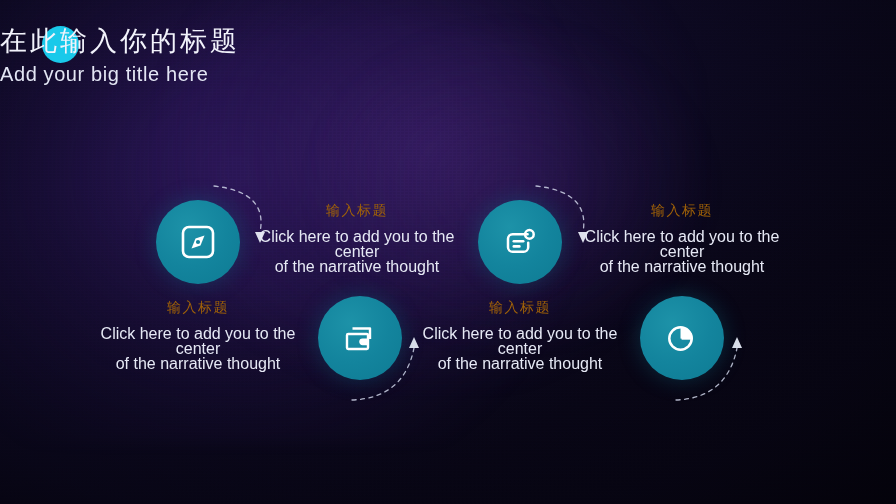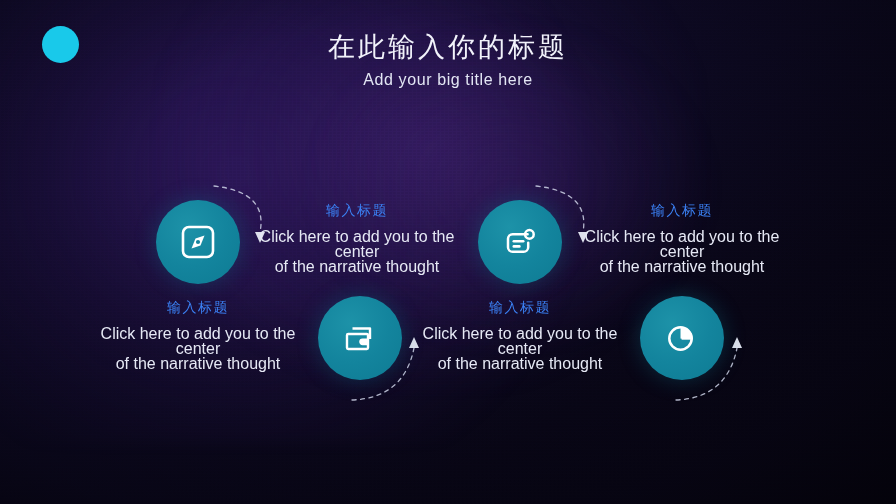--- a/index.html
+++ b/index.html
@@ -69,34 +69,33 @@
     left: 42px;
     top: 26px;
     width: 37px;
     height: 37px;
     border-radius: 50%;
   }
   .title-block {
     position: absolute;
     left: 0;
     right: 0;
-    top: 29px;
-    text-align: center;
+    top: 23px;
   }
   .title-cn {
     font-size: 27px;
     line-height: 36px;
     letter-spacing: 3px;
     color: #f2f3fb;
     font-weight: 400;
     font-family: "DejaVu Sans", "Liberation Sans", sans-serif;
   }
   .title-en {
     margin-top: 5px;
-    font-size: 16px;
+    font-size: 20px;
     line-height: 20px;
     letter-spacing: .6px;
     color: #e3e6f4;
     font-weight: 400;
   }
 
   
   .arcs {
     position: absolute;
     inset: 0;
@@ -121,21 +120,21 @@
 
   .caption {
     position: absolute;
     width: 230px;
     text-align: center;
   }
   .cap-title {
     font-size: 14px;
     line-height: 20px;
     letter-spacing: 1.5px;
-    color: #3b82f6;
+    color: #a16207;
     font-family: "DejaVu Sans", "Liberation Sans", sans-serif;
     white-space: nowrap;
   }
   .cap-body {
     margin-top: 9px;
     font-size: 16px;
     line-height: 15px;
     color: #e6e9f5;
     font-weight: 400;
   }

